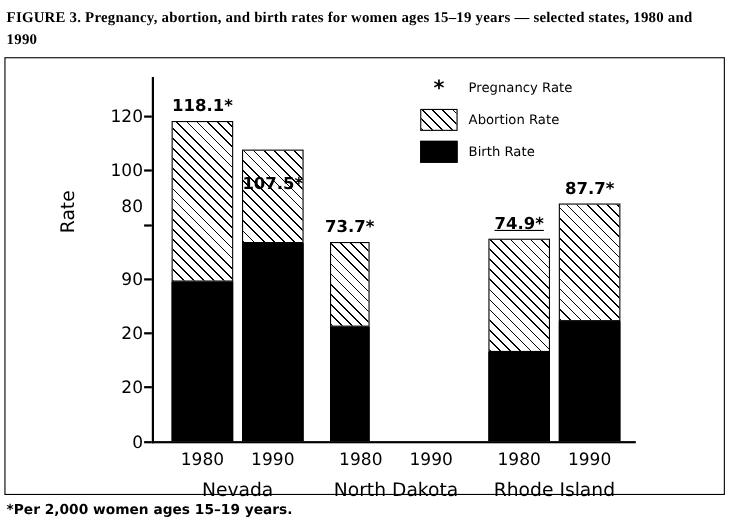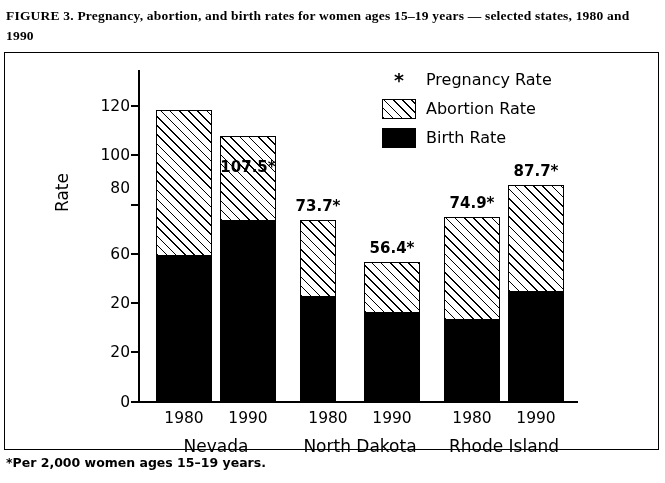--- a/index.html
+++ b/index.html
@@ -174,21 +174,21 @@
     background-image: repeating-linear-gradient(
         45deg,
         #000 0px, #000 1.1px,
         #ffffff 1.1px, #ffffff 6.5px);
   }
   .key-solid {
     border: 1.5px solid #000;
     background: #000;
   }
   .legend-text {
-    font-size: 16px;
+    font-size: 12px;
     white-space: nowrap;
   }
 </style>
 </head>
 <body>
 
 <div id="page">
 
   <div class="figure-title">FIGURE 3. Pregnancy, abortion, and birth rates for women ages 15–19 years — selected states, 1980 and 1990</div>
 
@@ -208,53 +208,49 @@
       <div class="tick" style="top:183px"></div>
       <div class="tick" style="top:134px"></div>
       <div class="tick" style="top:84px"></div>
       <div class="tick" style="top:35px"></div>
     </div>
 
     <div class="ylabels">
       <span style="top:332px">0</span>
       <span style="top:282px">20</span>
       <span style="top:233px">20</span>
-      <span style="top:184px">60</span>
+      <span style="top:184px">90</span>
       <span style="top:118px">80</span>
       <span style="top:85px">100</span>
       <span style="top:36px">120</span>
     </div>
 
     <div class="bar" style="left:18px; width:56px; height:291px;">
       <div class="seg seg-abortion" style="bottom:145px; height:146px;"></div>
       <div class="seg seg-birth" style="height:145px;"></div>
+      <div class="bar-label" style="top:-23px;">118.1*</div>
     </div>
 
     <div class="bar" style="left:82px; width:56px; height:265px;">
       <div class="seg seg-abortion" style="bottom:180px; height:85px;"></div>
       <div class="seg seg-birth" style="height:180px;"></div>
       <div class="bar-label" style="top:-23px;margin-top:45px;">107.5*</div>
     </div>
 
     <div class="bar" style="left:162px; width:36px; height:181px;">
       <div class="seg seg-abortion" style="bottom:104px; height:77px;"></div>
       <div class="seg seg-birth" style="height:104px;"></div>
       <div class="bar-label" style="top:-23px;">73.7*</div>
     </div>
 
-    <div class="bar" style="left:226px; width:56px; height:139px;">
-      <div class="seg seg-abortion" style="bottom:88px; height:51px;"></div>
-      <div class="seg seg-birth" style="height:88px;"></div>
-      <div class="bar-label" style="top:-23px;">56.4*</div>
-    </div>
 
     <div class="bar" style="left:306px; width:56px; height:184px;">
       <div class="seg seg-abortion" style="bottom:81px; height:103px;"></div>
       <div class="seg seg-birth" style="height:81px;"></div>
-      <div class="bar-label" style="top:-23px;">74.9*</div>
+      <div class="bar-label" style="top:-23px;text-decoration:underline;">74.9*</div>
     </div>
 
     <div class="bar" style="left:370px; width:56px; height:216px;">
       <div class="seg seg-abortion" style="bottom:109px; height:107px;"></div>
       <div class="seg seg-birth" style="height:109px;"></div>
       <div class="bar-label" style="top:-23px;">87.7*</div>
     </div>
 
     <div class="xlabel" style="left:1px;">1980</div>
     <div class="xlabel" style="left:65px;">1990</div>

